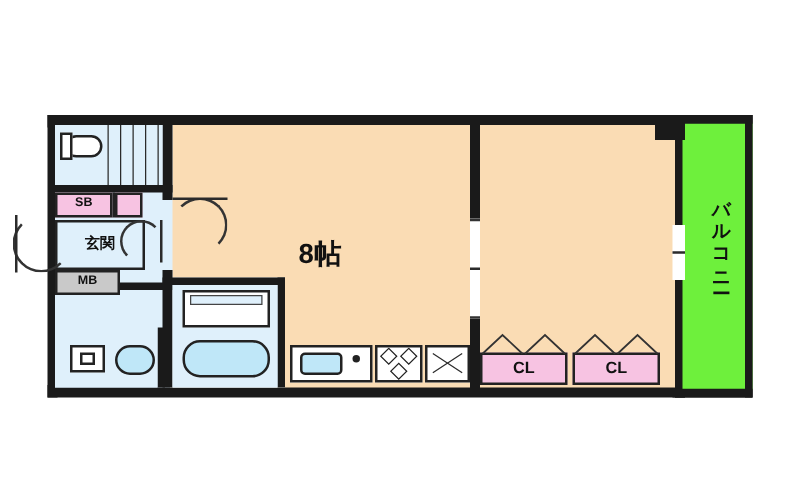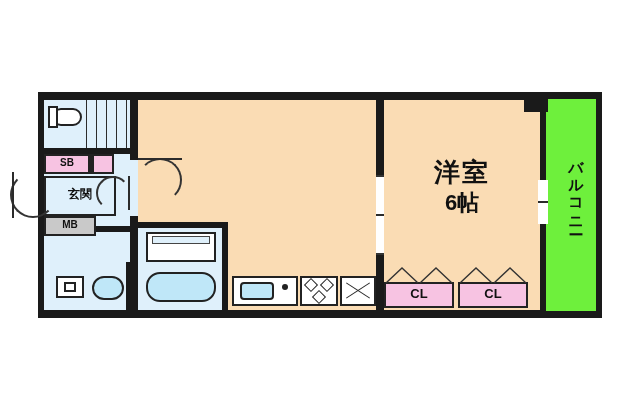--- a/index.html
+++ b/index.html
@@ -126,17 +126,16 @@
     <polyline points="76,17 92,2 108,17" fill="none" stroke="#333" stroke-width="1.4"></polyline>
     <polyline points="110,17 126,2 142,17" fill="none" stroke="#333" stroke-width="1.4"></polyline>
   </svg>
 
   <div class="abs door-arc" style="left:138px;top:158px;width:44px;height:44px;border-color:#333;border-left-color:transparent;border-bottom-color:transparent;"></div>
   <div class="abs thin" style="left:138px;top:158px;width:44px;height:2px;"></div>
 
   <div class="abs door-arc" style="left:96px;top:176px;width:34px;height:34px;border-color:#333;border-right-color:transparent;border-bottom-color:transparent;"></div>
   <div class="abs thin" style="left:128px;top:176px;width:2px;height:34px;"></div>
 
+  <div class="txt" style="left:196px;top:188px;width:120px;font-size:22px;">8帖</div>
 
-  <div class="txt" style="left:402px;top:155px;width:120px;font-size:26px;letter-spacing:2px;">洋室</div>
-  <div class="txt" style="left:402px;top:188px;width:120px;font-size:22px;">6帖</div>
 
 </div>
 
 </body></html>

